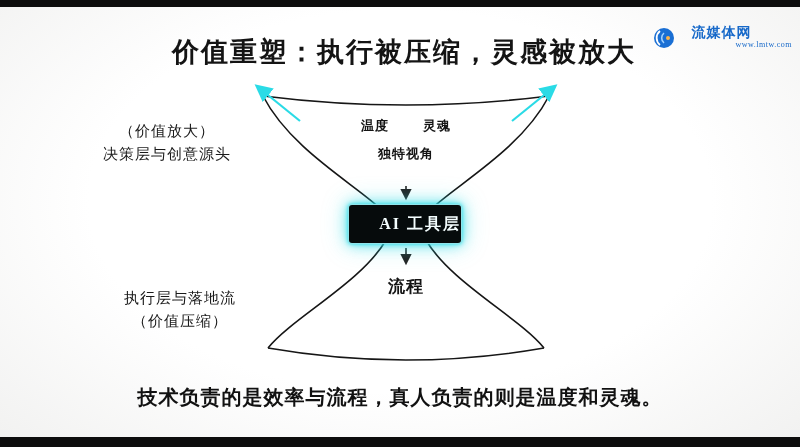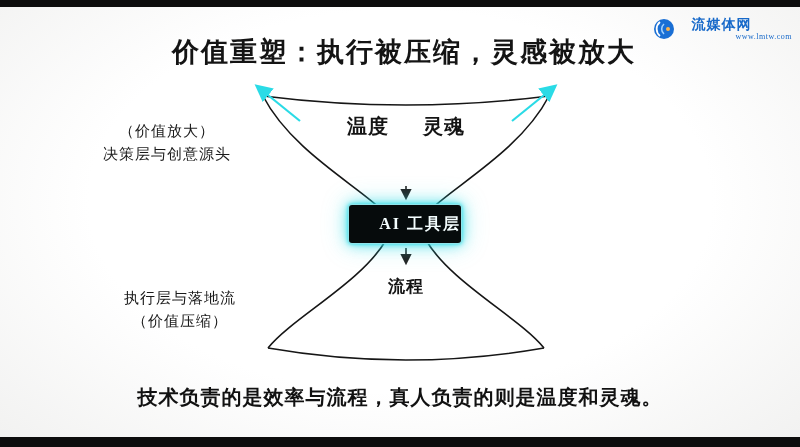--- a/index.html
+++ b/index.html
@@ -11,29 +11,29 @@
   }
   .bar{position:absolute;left:0;width:800px;background:#0d0d0d;}
   .bar.top{top:0;height:7px;}
   .bar.bottom{bottom:0;height:10px;}
 
   .title{
     position:absolute;top:30px;left:0;width:800px;margin:4px;
     text-align:center;font-size:27px;font-weight:700;letter-spacing:2px;
   }
 
-  .logo{position:absolute;top:17px;right:8px;display:flex;align-items:center;gap:16px;}
+  .logo{position:absolute;top:25px;right:8px;display:flex;align-items:flex-end;gap:16px;}
   .logo-icon{width:22px;height:22px;display:block;}
   .logo-name{font-family:"Liberation Sans","DejaVu Sans",sans-serif;font-weight:700;font-size:14px;color:#1769c9;line-height:15px;letter-spacing:1px;}
   .logo-url{font-family:Liberation Serif, serif;font-size:8px;color:#1769c9;line-height:9px;letter-spacing:.5px;margin-left:44px;}
 
   .diagram-lines{position:absolute;left:0;top:0;}
 
   .txt{position:absolute;text-align:center;}
-  .funnel-top-words{left:306px;top:112px;width:200px;font-size:20px;font-weight:700;letter-spacing:1px;line-height:28px;}
+  .funnel-top-words{left:306px;top:112px;width:200px;font-size:13px;font-weight:700;letter-spacing:1px;line-height:28px;}
   .word-row{display:flex;justify-content:center;gap:34px;}
   .funnel-bottom-words{left:306px;top:274px;width:200px;font-size:17px;font-weight:700;letter-spacing:1px;line-height:26px;}
 
   .side-label{font-size:15px;font-weight:400;line-height:23px;letter-spacing:1px;color:#1a1a1a;}
   .side-label.top{left:87px;top:120px;width:160px;}
   .side-label.bottom{left:100px;top:287px;width:160px;}
 
   .ai-box{
     position:absolute;left:348px;top:204px;width:112px;height:38px;
     background:#060b0c;border:1px solid rgba(150,240,248,.95);border-radius:4px;
@@ -93,20 +93,21 @@
 
     <line x1="406" y1="186" x2="406" y2="197" stroke="#222222" stroke-width="1.6" marker-end="url(#bkArrow)"></line>
     <line x1="406" y1="248" x2="406" y2="262" stroke="#222222" stroke-width="1.6" marker-end="url(#bkArrow)"></line>
   </svg>
 
   <div class="txt funnel-top-words">
     <div class="word-row">
       <span>温度</span>
       <span>灵魂</span>
     </div>
+    <div>独特视角</div>
   </div>
 
   <div class="ai-box">
     <span>AI 工具层</span>
   </div>
 
   <div class="txt funnel-bottom-words">
     <div>流程</div>
   </div>
 

